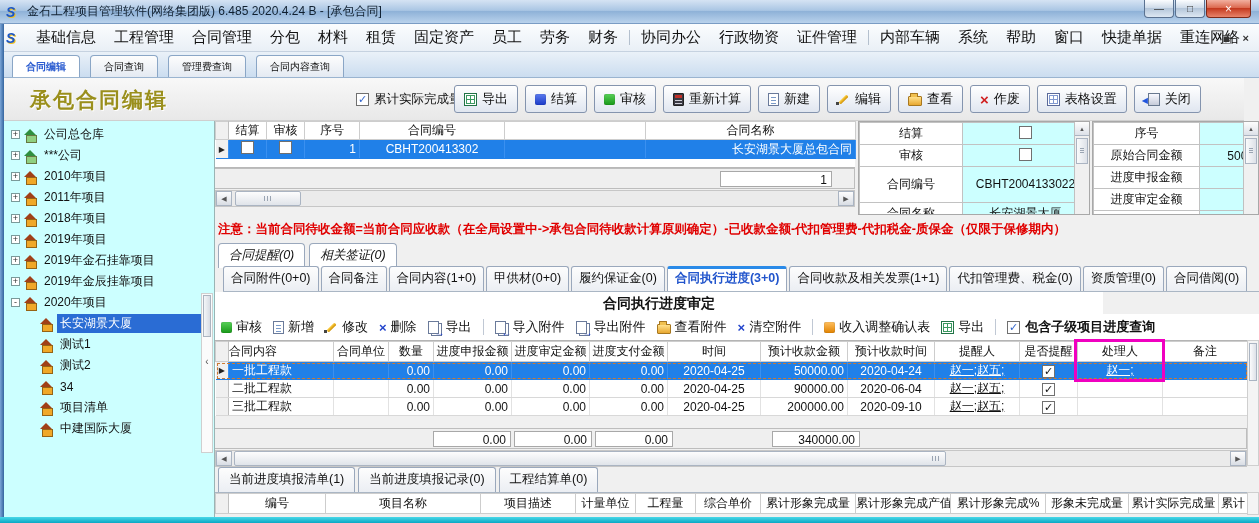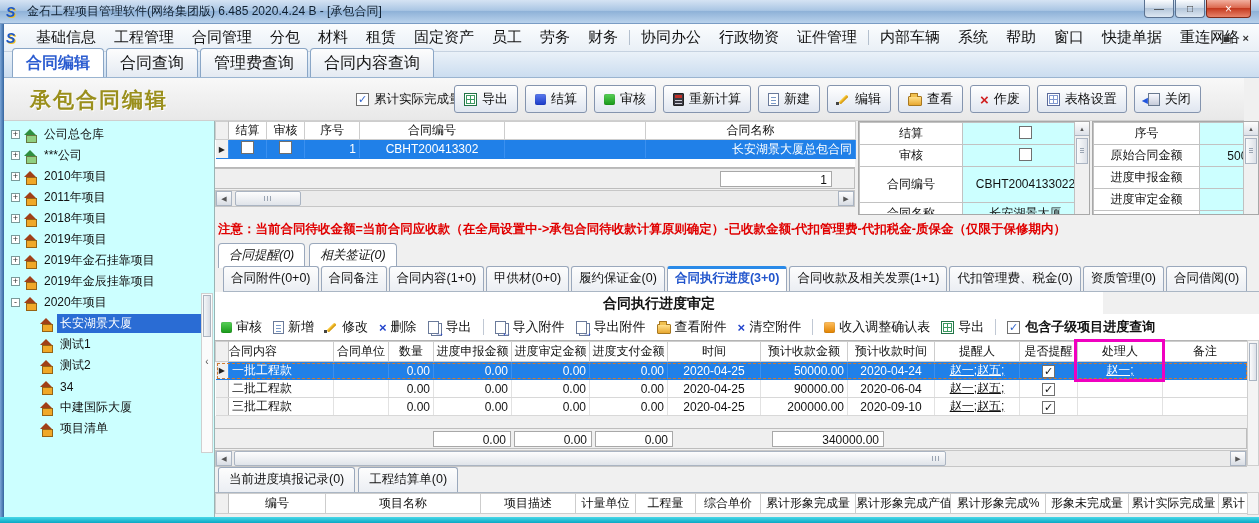--- a/index.html
+++ b/index.html
@@ -26,22 +26,22 @@
     background:linear-gradient(#fbfdfe,#e9eff6); border-bottom:1px solid #c6d2e0;
     display:flex; align-items:center; padding-left:6px; }
   .menu-item { padding:5px 9px; font-size:15px; }
   .menu-sep { width:1px; height:15px; background:#b4c0ce; margin:0 2px; }
   .mdi-controls { position:absolute; right:10px; top:0; height:28px; display:flex; align-items:center; gap:11px;
     font-weight:bold; color:#333; font-size:11px; }
 
   .tabstrip { position:absolute; left:4px; top:52px; width:1255px; height:26px;
     background:linear-gradient(#eaf1f8,#cbddf0); display:flex; align-items:flex-end; padding-left:8px;
     border-bottom:1px solid #9ab4d0; }
-  .tab { padding:4px 13px 3px; margin-right:2px; border:1px solid #8aa6c6; border-bottom:none;
-    border-radius:4px 4px 0 0; background:linear-gradient(#fdfdfd,#e4eaf2); font-size:16px; }
+  .tab { padding:4px 13px 3px; margin-right:10px; border:1px solid #8aa6c6; border-bottom:none;
+    border-radius:4px 4px 0 0; background:linear-gradient(#fdfdfd,#e4eaf2); font-size:10px; }
   .tab.active { background:#fff; color:#2b5cd0; font-weight:bold; }
 
   .pageheader { position:absolute; left:4px; top:78px; width:1240px; height:43px;
     background:linear-gradient(#f8f8f8,#e8e8e8); border-bottom:1px solid #cfcfcf; }
   .page-title { position:absolute; left:26px; top:8px; font-size:21px; font-weight:bold; color:#9a8f1c;
     letter-spacing:2px; text-shadow:1px 1px 0 #ffffff; }
   .detail-check { position:absolute; left:352px; top:13px; display:flex; align-items:center; gap:5px; font-size:12.5px; }
   .hbuttons { position:absolute; left:450px; top:7px; display:flex; gap:7px; }
   .tbtn { display:flex; align-items:center; gap:5px; padding:4px 9px; border:1px solid #8494ae;
     border-radius:3px; background:linear-gradient(#ffffff,#e0e6f0); font-size:13px; white-space:nowrap; }
@@ -365,25 +365,25 @@
     <div class="titem child">
         <span class="house yellow"></span>
         <span class="tlabel">测试2</span>
       </div>
     <div class="titem child">
         <span class="house yellow"></span>
         <span class="tlabel">34</span>
       </div>
     <div class="titem child">
         <span class="house yellow"></span>
+        <span class="tlabel">项目清单</span>
+      </div>
+    <div class="titem child">
+        <span class="house yellow"></span>
         <span class="tlabel">中建国际大厦</span>
-      </div>
-    <div class="titem child">
-        <span class="house yellow"></span>
-        <span class="tlabel">项目清单</span>
       </div>
     <div class="tree-scroll">
       <div class="tree-thumb"></div>
       <div class="tree-collapse">‹</div>
     </div>
   </div>
 
   <div class="content">
 
     <div class="cgrid">
@@ -662,34 +662,35 @@
       </tbody>
         </table>
     </div>
 
     <div class="magenta-box"></div>
 
     <div class="psummary">
       <div class="vbox" style="left:218px;width:78px;">0.00</div>
       <div class="vbox" style="left:299px;width:78px;">0.00</div>
       <div class="vbox" style="left:380px;width:78px;">0.00</div>
-      <div class="vbox" style="left:557px;width:112px;">340000.00</div>
+      <div class="vbox" style="left:557px;width:88px;">340000.00</div>
     </div>
 
     <div class="hscroll" style="left:0;top:329px;width:1032px;height:17px;">
       <span class="sbtn" style="left:0;">◀</span>
       <span class="sthumb" style="left:18px;width:712px;"></span>
       <span class="sbtn" style="right:0;">▶</span>
     </div>
 
     <div class="pvscroll">
       <div class="vs-thumb"></div>
     </div>
 
     <div class="btabs">
+      <span class="btab">当前进度填报清单(1)</span>
       <span class="btab">当前进度填报记录(0)</span>
       <span class="btab">工程结算单(0)</span>
     </div>
 
     <div class="bgrid">
       <table style="width:1032px">
         <colgroup>
             <col style="width:13px">
             <col style="width:97px">
             <col style="width:155px">

